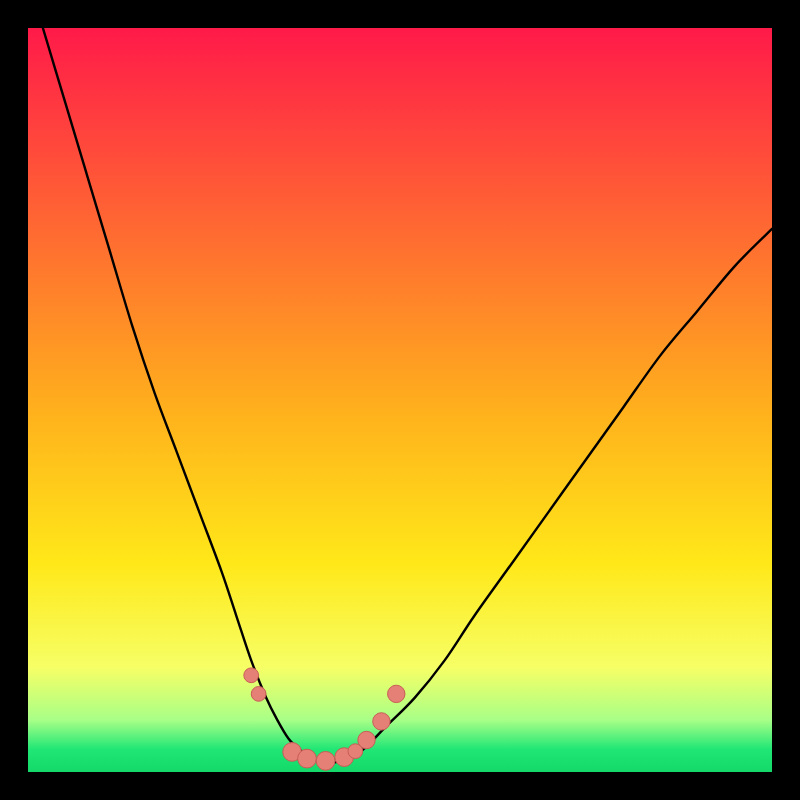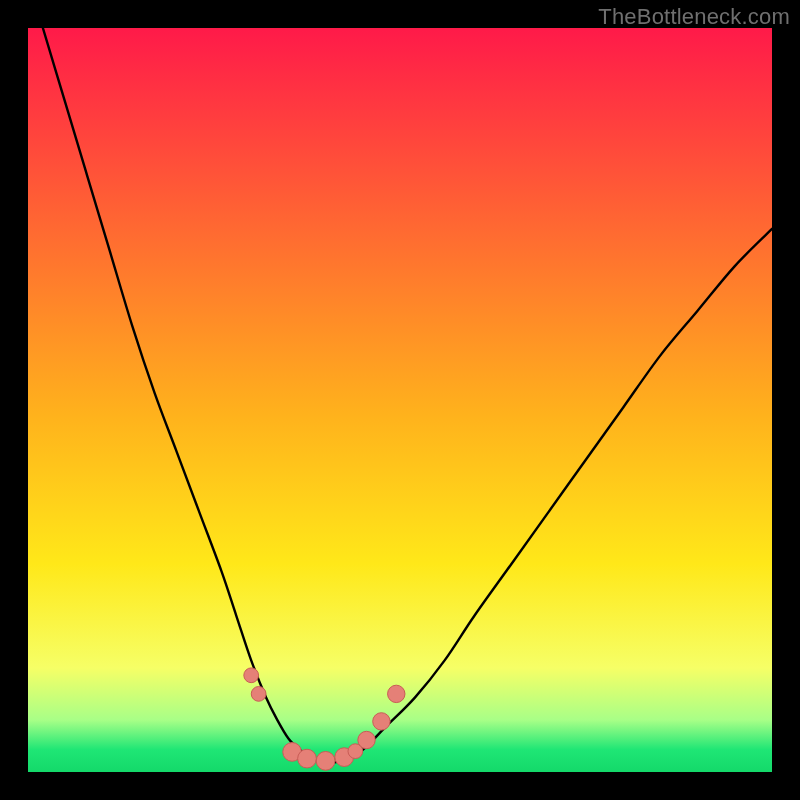--- a/index.html
+++ b/index.html
@@ -35,21 +35,20 @@
     overflow: hidden;
   }
   svg {
     display: block;
   }
 </style>
 </head>
 <body>
 
 <div class="frame">
-  <div class="watermark">TheBottleneck.com</div>
   <div class="plot">
     <svg id="chart-svg" width="744" height="744" viewBox="0 0 744 744" preserveAspectRatio="none">
       <defs>
         <linearGradient id="bg-grad" x1="0" y1="0" x2="0" y2="1">
           <stop id="g0" offset="0%" stop-color="#ff1a49"></stop>
           <stop id="g1" offset="52%" stop-color="#ffb21c"></stop>
           <stop id="g2" offset="72%" stop-color="#ffe819"></stop>
           <stop id="g3" offset="86%" stop-color="#f6ff66"></stop>
           <stop id="g4" offset="93%" stop-color="#a8ff87"></stop>
           <stop id="g5" offset="97%" stop-color="#1fe675"></stop>

